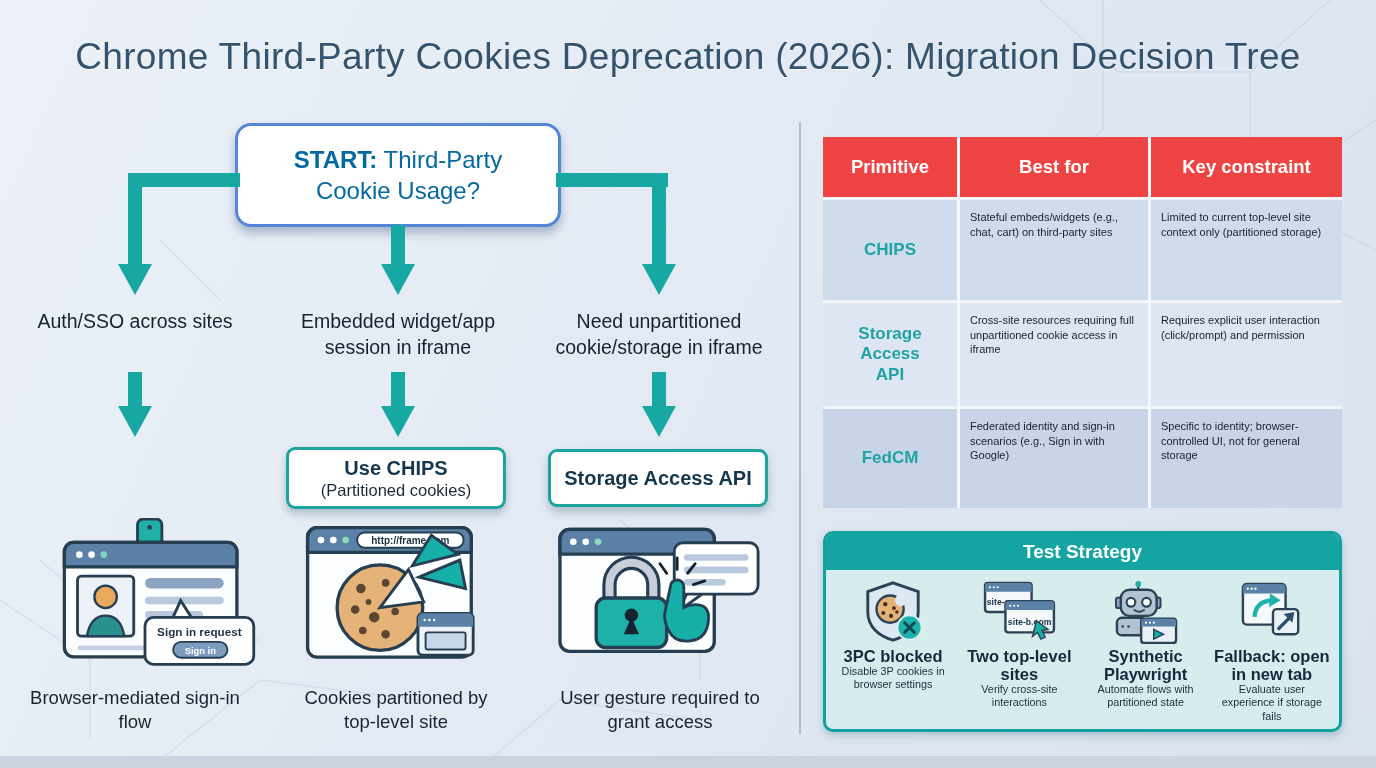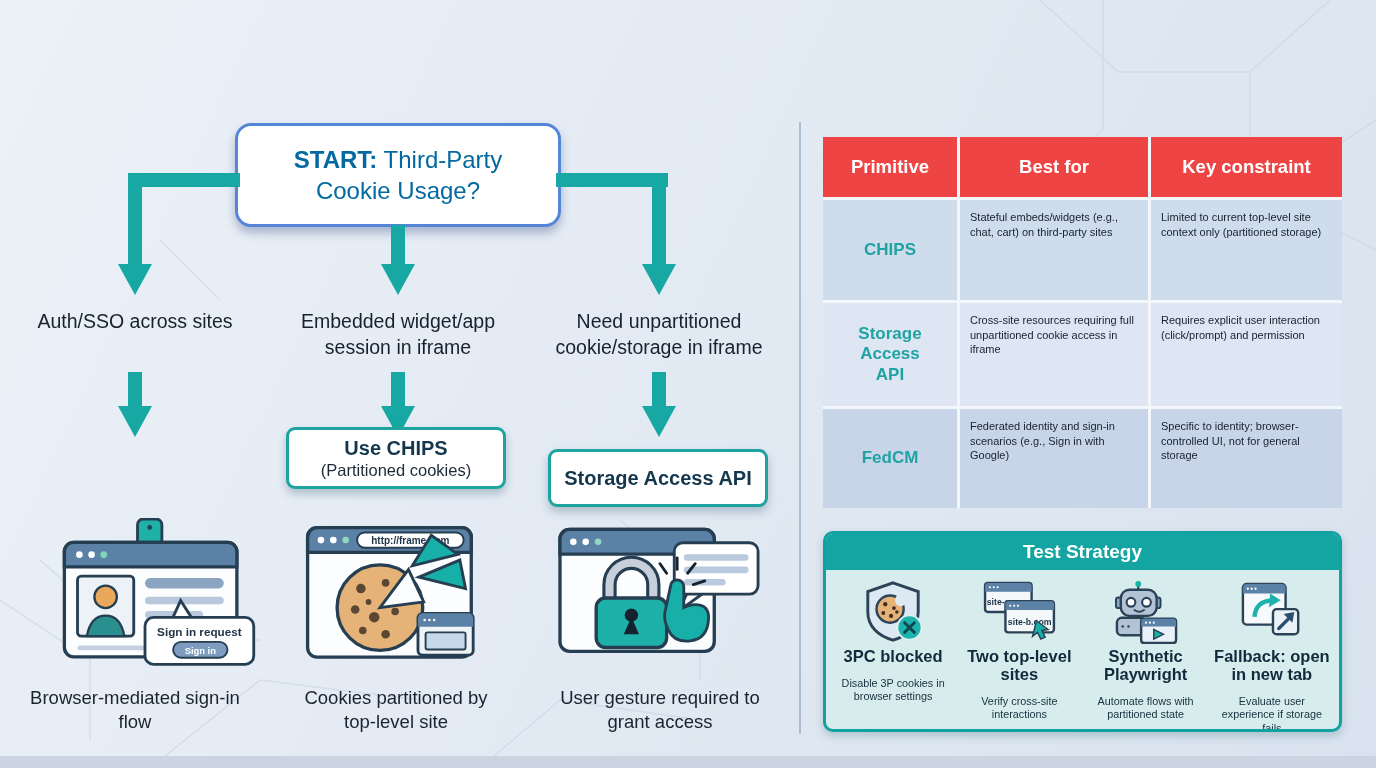--- a/index.html
+++ b/index.html
@@ -53,21 +53,21 @@
   .test-panel{
     position:absolute;left:823px;top:531px;width:519px;height:201px;box-sizing:border-box;
     background:#d7ecec;border:3px solid #12a1a1;border-radius:10px;overflow:hidden;
     box-shadow:0 4px 8px rgba(30,90,100,.25);
   }
   .test-header{height:36px;background:#14a5a3;color:#fff;font-weight:bold;font-size:19px;display:flex;align-items:center;justify-content:center;}
   .test-items{display:flex;align-items:flex-start;padding:8px 4px 0 4px;}
   .test-item{flex:1;display:flex;flex-direction:column;align-items:center;text-align:center;padding:0 3px;}
   .test-icon{height:66px;display:flex;align-items:flex-end;justify-content:center;}
   .test-title{font-size:16.5px;font-weight:bold;color:#112b3d;line-height:1.1;margin-top:3px;}
-  .test-sub{font-size:10.8px;color:#17303f;line-height:1.22;margin-top:12px;}
+  .test-sub{font-size:10.8px;color:#17303f;line-height:1.22;margin-top:0;}
   .bottom-band{position:absolute;left:0;top:756px;width:1376px;height:12px;background:#cbd4e0;}
   svg text{font-family:"Liberation Sans",sans-serif;}
 </style>
 </head>
 <body>
 
 <div class="canvas">
 
   <svg class="bg-pattern" viewBox="0 0 1376 768" fill="none" stroke="#c6d3e2" stroke-width="1.5" opacity="0.55">
     <polyline points="1040,0 1118,72 1250,72 1330,0"></polyline>
@@ -76,20 +76,21 @@
     <polyline points="1376,120 1300,170"></polyline>
     <polyline points="0,600 90,660 90,740"></polyline>
     <polyline points="40,560 130,640 260,640"></polyline>
     <polyline points="150,768 260,680 420,700"></polyline>
     <polyline points="480,768 560,700 700,720"></polyline>
     <polyline points="160,240 220,300"></polyline>
     <polyline points="620,520 700,590 700,680"></polyline>
     <polyline points="860,380 940,440"></polyline>
   </svg>
 
+  <div class="page-title">Chrome Third-Party Cookies Deprecation (2026): Migration Decision Tree</div>
 
   <div class="start-box">
     <div><b>START:</b> <span>Third-Party Cookie Usage?</span></div>
   </div>
 
   <div class="bar" style="left:128px;top:173px;width:112px;height:14px;"></div>
   <div class="bar" style="left:128px;top:173px;width:14px;height:93px;"></div>
   <div class="arrowhead" style="left:118px;top:264px;"></div>
 
   <div class="bar" style="left:391px;top:225px;width:14px;height:41px;"></div>
@@ -103,21 +104,21 @@
   <div class="branch-label" style="left:268px;width:260px;">Embedded widget/app session in iframe</div>
   <div class="branch-label" style="left:528px;width:262px;">Need unpartitioned cookie/storage in iframe</div>
 
   <div class="bar" style="left:128px;top:372px;width:14px;height:36px;"></div>
   <div class="arrowhead" style="left:118px;top:406px;"></div>
   <div class="bar" style="left:391px;top:372px;width:14px;height:36px;"></div>
   <div class="arrowhead" style="left:381px;top:406px;"></div>
   <div class="bar" style="left:652px;top:372px;width:14px;height:36px;"></div>
   <div class="arrowhead" style="left:642px;top:406px;"></div>
 
-  <div class="outcome-box" style="left:286px;top:427px;width:220px;height:62px;">
+  <div class="outcome-box" style="left:286px;top:447px;width:220px;height:62px;">
     <div class="outcome-main">Use CHIPS</div>
     <div class="outcome-sub">(Partitioned cookies)</div>
   </div>
   <div class="outcome-box" style="left:548px;width:220px;height:58px;">
     <div class="outcome-main">Storage Access API</div>
   </div>
 
   <svg class="illustration" style="left:40px;top:518px;" width="225" height="152" viewBox="0 0 240 162">
     <rect x="104" y="1" width="26" height="36" rx="6" fill="#1fb0a8" stroke="#263e52" stroke-width="3"></rect>
     <circle cx="117" cy="10" r="2.5" fill="#263e52"></circle>

